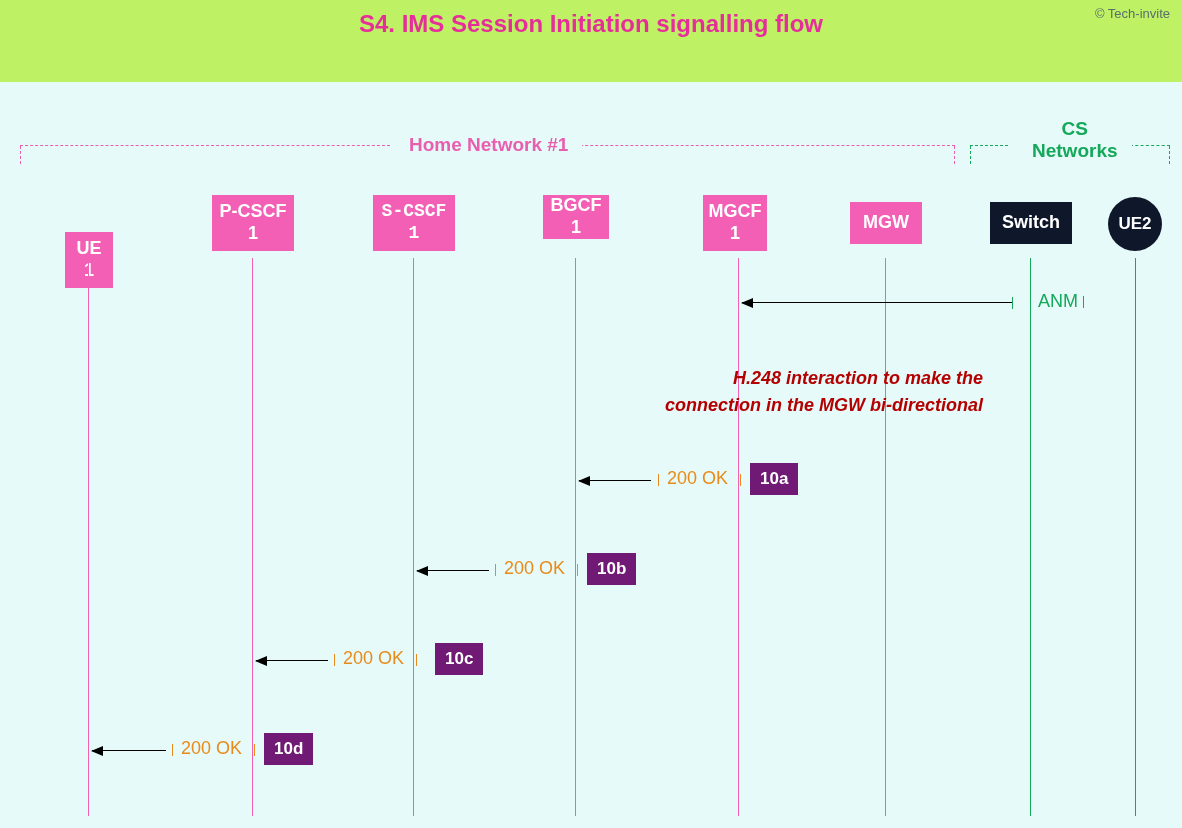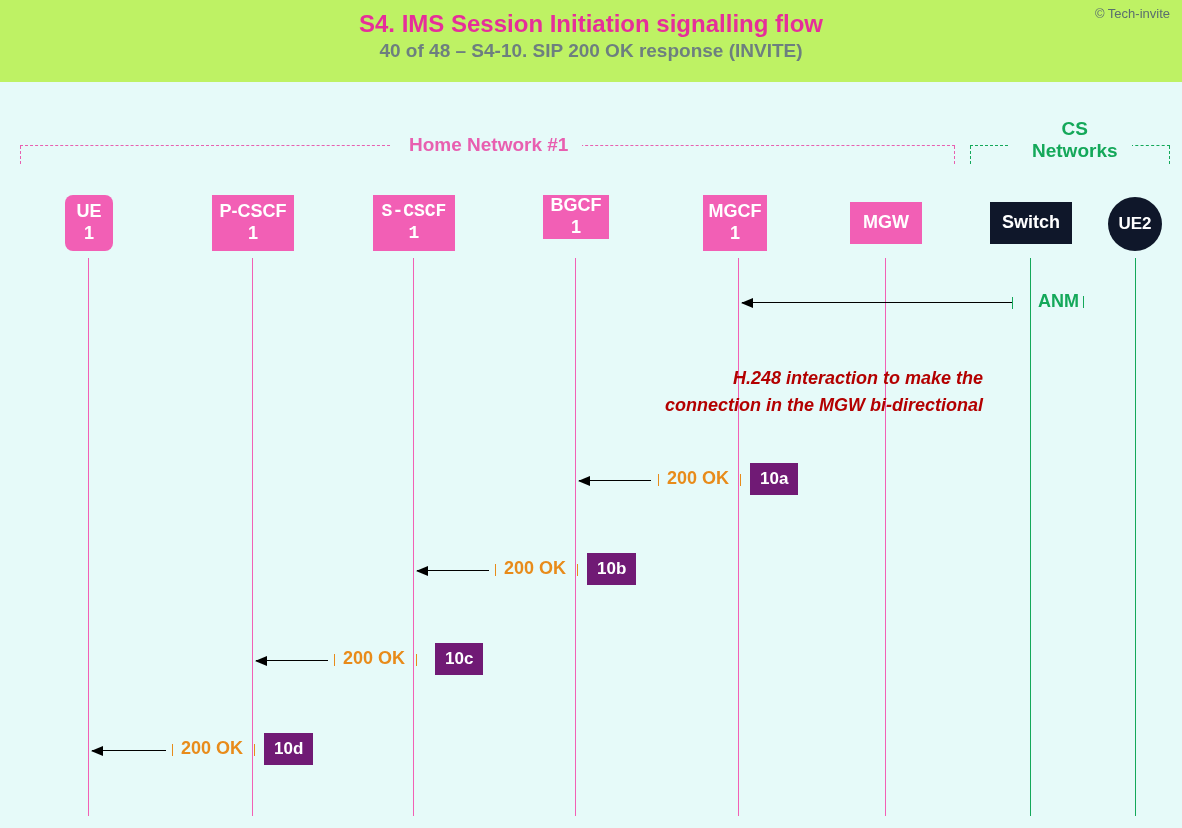--- a/index.html
+++ b/index.html
@@ -62,21 +62,21 @@
     font-size: 18px;
     text-align: center;
     display: flex;
     align-items: center;
     justify-content: center;
     line-height: 1.2;
     white-space: pre;
   }
   .node.pink { background:#f25fb5; }
   .node.green { background:#0f172a; }
-  .node.rounded { border-radius: 8px; }
+  .node.rounded { border-radius: 0; margin-top: 37px; }
   .node.circle { border-radius: 50%; }
 
   
   .lifeline { position:absolute; width:0; border-left:1px solid; top:258px; bottom:12px;}
   .lifeline.pink { border-color:#f25fb5; }
   .lifeline.green { border-color:#14a85a; }
 
   
   .arrow { position:absolute; height:0; border-top:1.5px solid #000; }
   .arrow .head {
@@ -84,21 +84,21 @@
     width:0;height:0;
     border-top:5px solid transparent;
     border-bottom:5px solid transparent;
     border-right:12px solid #000;
   }
 
   
   .msg-label {
     position:absolute;
     font-size:18px;
-    font-weight:bold;
+    font-weight:normal;
   }
   .msg-label.orange { color:#e88b1a; }
   .msg-label.green { color:#14a85a; }
   .step-badge {
     position:absolute;
     background:#701a75;
     color:#fff;
     font-weight:bold;
     font-size:17px;
     padding:6px 10px;
@@ -117,21 +117,20 @@
     line-height:1.5;
   }
 </style>
 </head>
 <body>
 
 <div class="canvas">
 
   <div class="header">
     <div class="title">S4. IMS Session Initiation signalling flow</div>
-    <div class="subtitle">40 of 48 – S4-10. SIP 200 OK response (INVITE)</div>
   </div>
   <div class="copyright">© Tech-invite</div>
 
   <div class="bracket pink" style="left:20px; width:370px; top:145px;">
     <div class="left" style="left:0;"></div>
   </div>
   <div class="bracket pink" style="left:555px; width:400px; top:145px;">
     <div class="right" style="right:0;"></div>
   </div>
   <div class="group-label pink" style="left:395px; top:134px;">Home Network #1</div>

